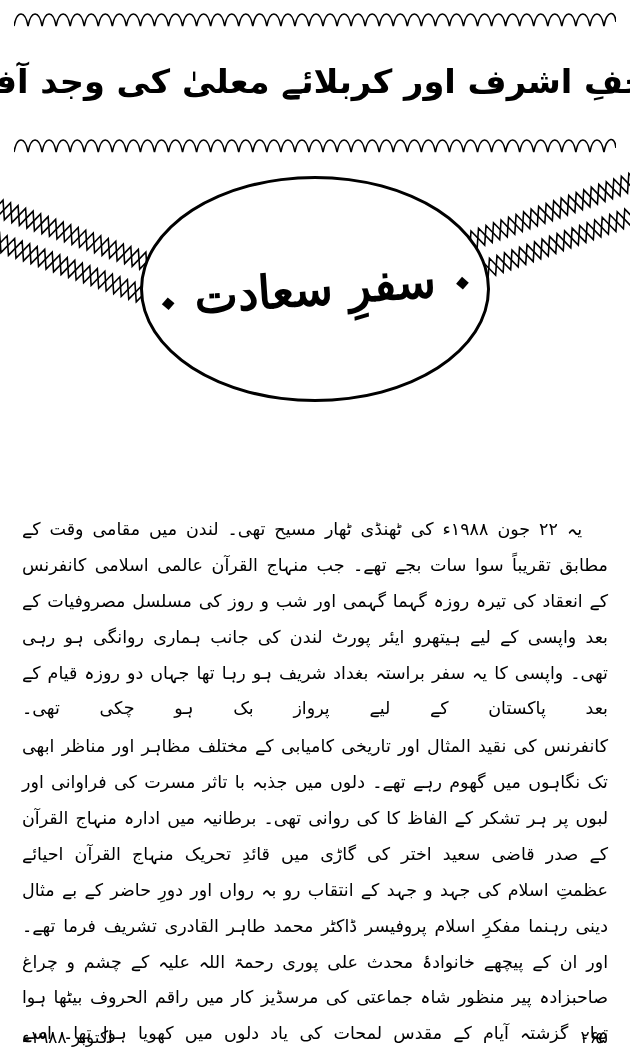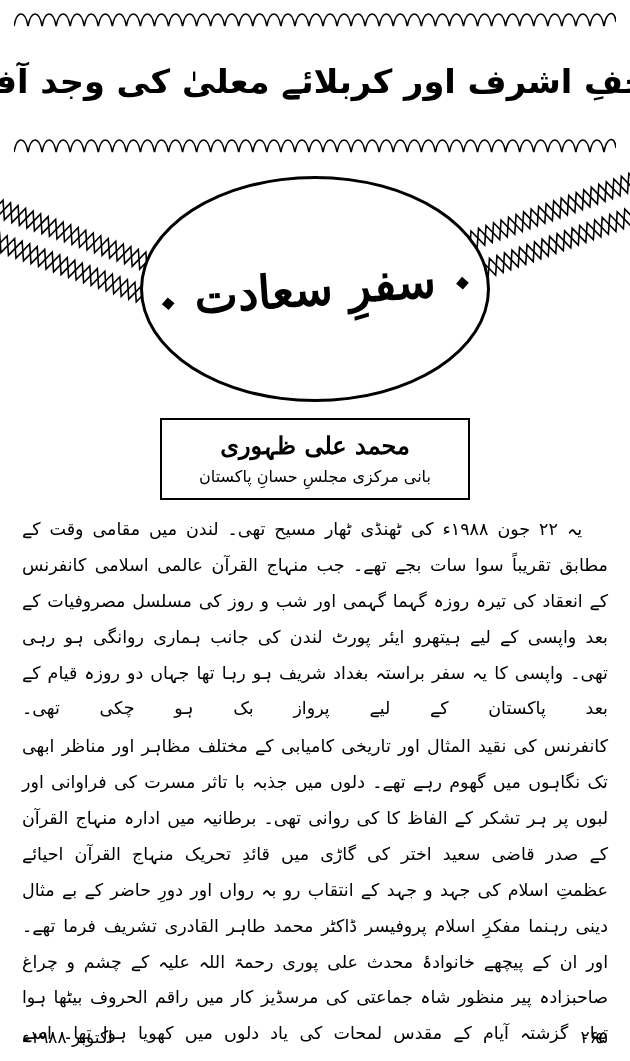--- a/index.html
+++ b/index.html
@@ -219,24 +219,20 @@
   <div class="oval-wrap">
     <div class="oval">
       <div class="book-title">
         <span class="diamond"></span>
         <span>سفرِ سعادت</span>
         <span class="diamond"></span>
       </div>
     </div>
   </div>
 
-  <div class="author-box">
-    <div class="author-name">محمد علی ظہوری</div>
-    <div class="author-sub">بانی مرکزی مجلسِ حسانِ پاکستان</div>
-  </div>
 
   <div class="body-text">
     <p class="first">یہ ۲۲ جون ۱۹۸۸ء کی ٹھنڈی ٹھار مسیح تھی۔ لندن میں مقامی وقت کے مطابق تقریباً سوا سات بجے تھے۔ جب منہاج القرآن عالمی اسلامی کانفرنس کے انعقاد کی تیرہ روزہ گہما گہمی اور شب و روز کی مسلسل مصروفیات کے بعد واپسی کے لیے ہیتھرو ایئر پورٹ لندن کی جانب ہماری روانگی ہو رہی تھی۔ واپسی کا یہ سفر براستہ بغداد شریف ہو رہا تھا جہاں دو روزہ قیام کے بعد پاکستان کے لیے پرواز بک ہو چکی تھی۔</p>
     <p>کانفرنس کی نقید المثال اور تاریخی کامیابی کے مختلف مظاہر اور مناظر ابھی تک نگاہوں میں گھوم رہے تھے۔ دلوں میں جذبہ با تاثر مسرت کی فراوانی اور لبوں پر ہر تشکر کے الفاظ کا کی روانی تھی۔ برطانیہ میں ادارہ منہاج القرآن کے صدر قاضی سعید اختر کی گاڑی میں قائدِ تحریک منہاج القرآن احیائے عظمتِ اسلام کی جہد و جہد کے انتقاب رو بہ رواں اور دورِ حاضر کے بے مثال دینی رہنما مفکرِ اسلام پروفیسر ڈاکٹر محمد طاہر القادری تشریف فرما تھے۔ اور ان کے پیچھے خانوادۂ محدث علی پوری رحمۃ اللہ علیہ کے چشم و چراغ صاحبزادہ پیر منظور شاہ جماعتی کی مرسڈیز کار میں راقم الحروف بیٹھا ہوا تھا۔ گزشتہ آیام کے مقدس لمحات کی یاد دلوں میں کھویا ہوا تھا۔ اسے تقدیریں نہ جانے کہاں سے کہاں سے پہنچا دیا۔ جناب قادری صاحب کے ساتھ شریک سفر ہونے کے مواقع تو پہلے بھی کئی بار حاصل ہو چکے تھے اور پاکستان میں متعدد مقامات پر</p>
   </div>
 
   <div class="footer">
     <div class="page-no">۲۶۵</div>
     <div class="issue">اکتوبر ۱۹۸۸ء</div>
   </div>

